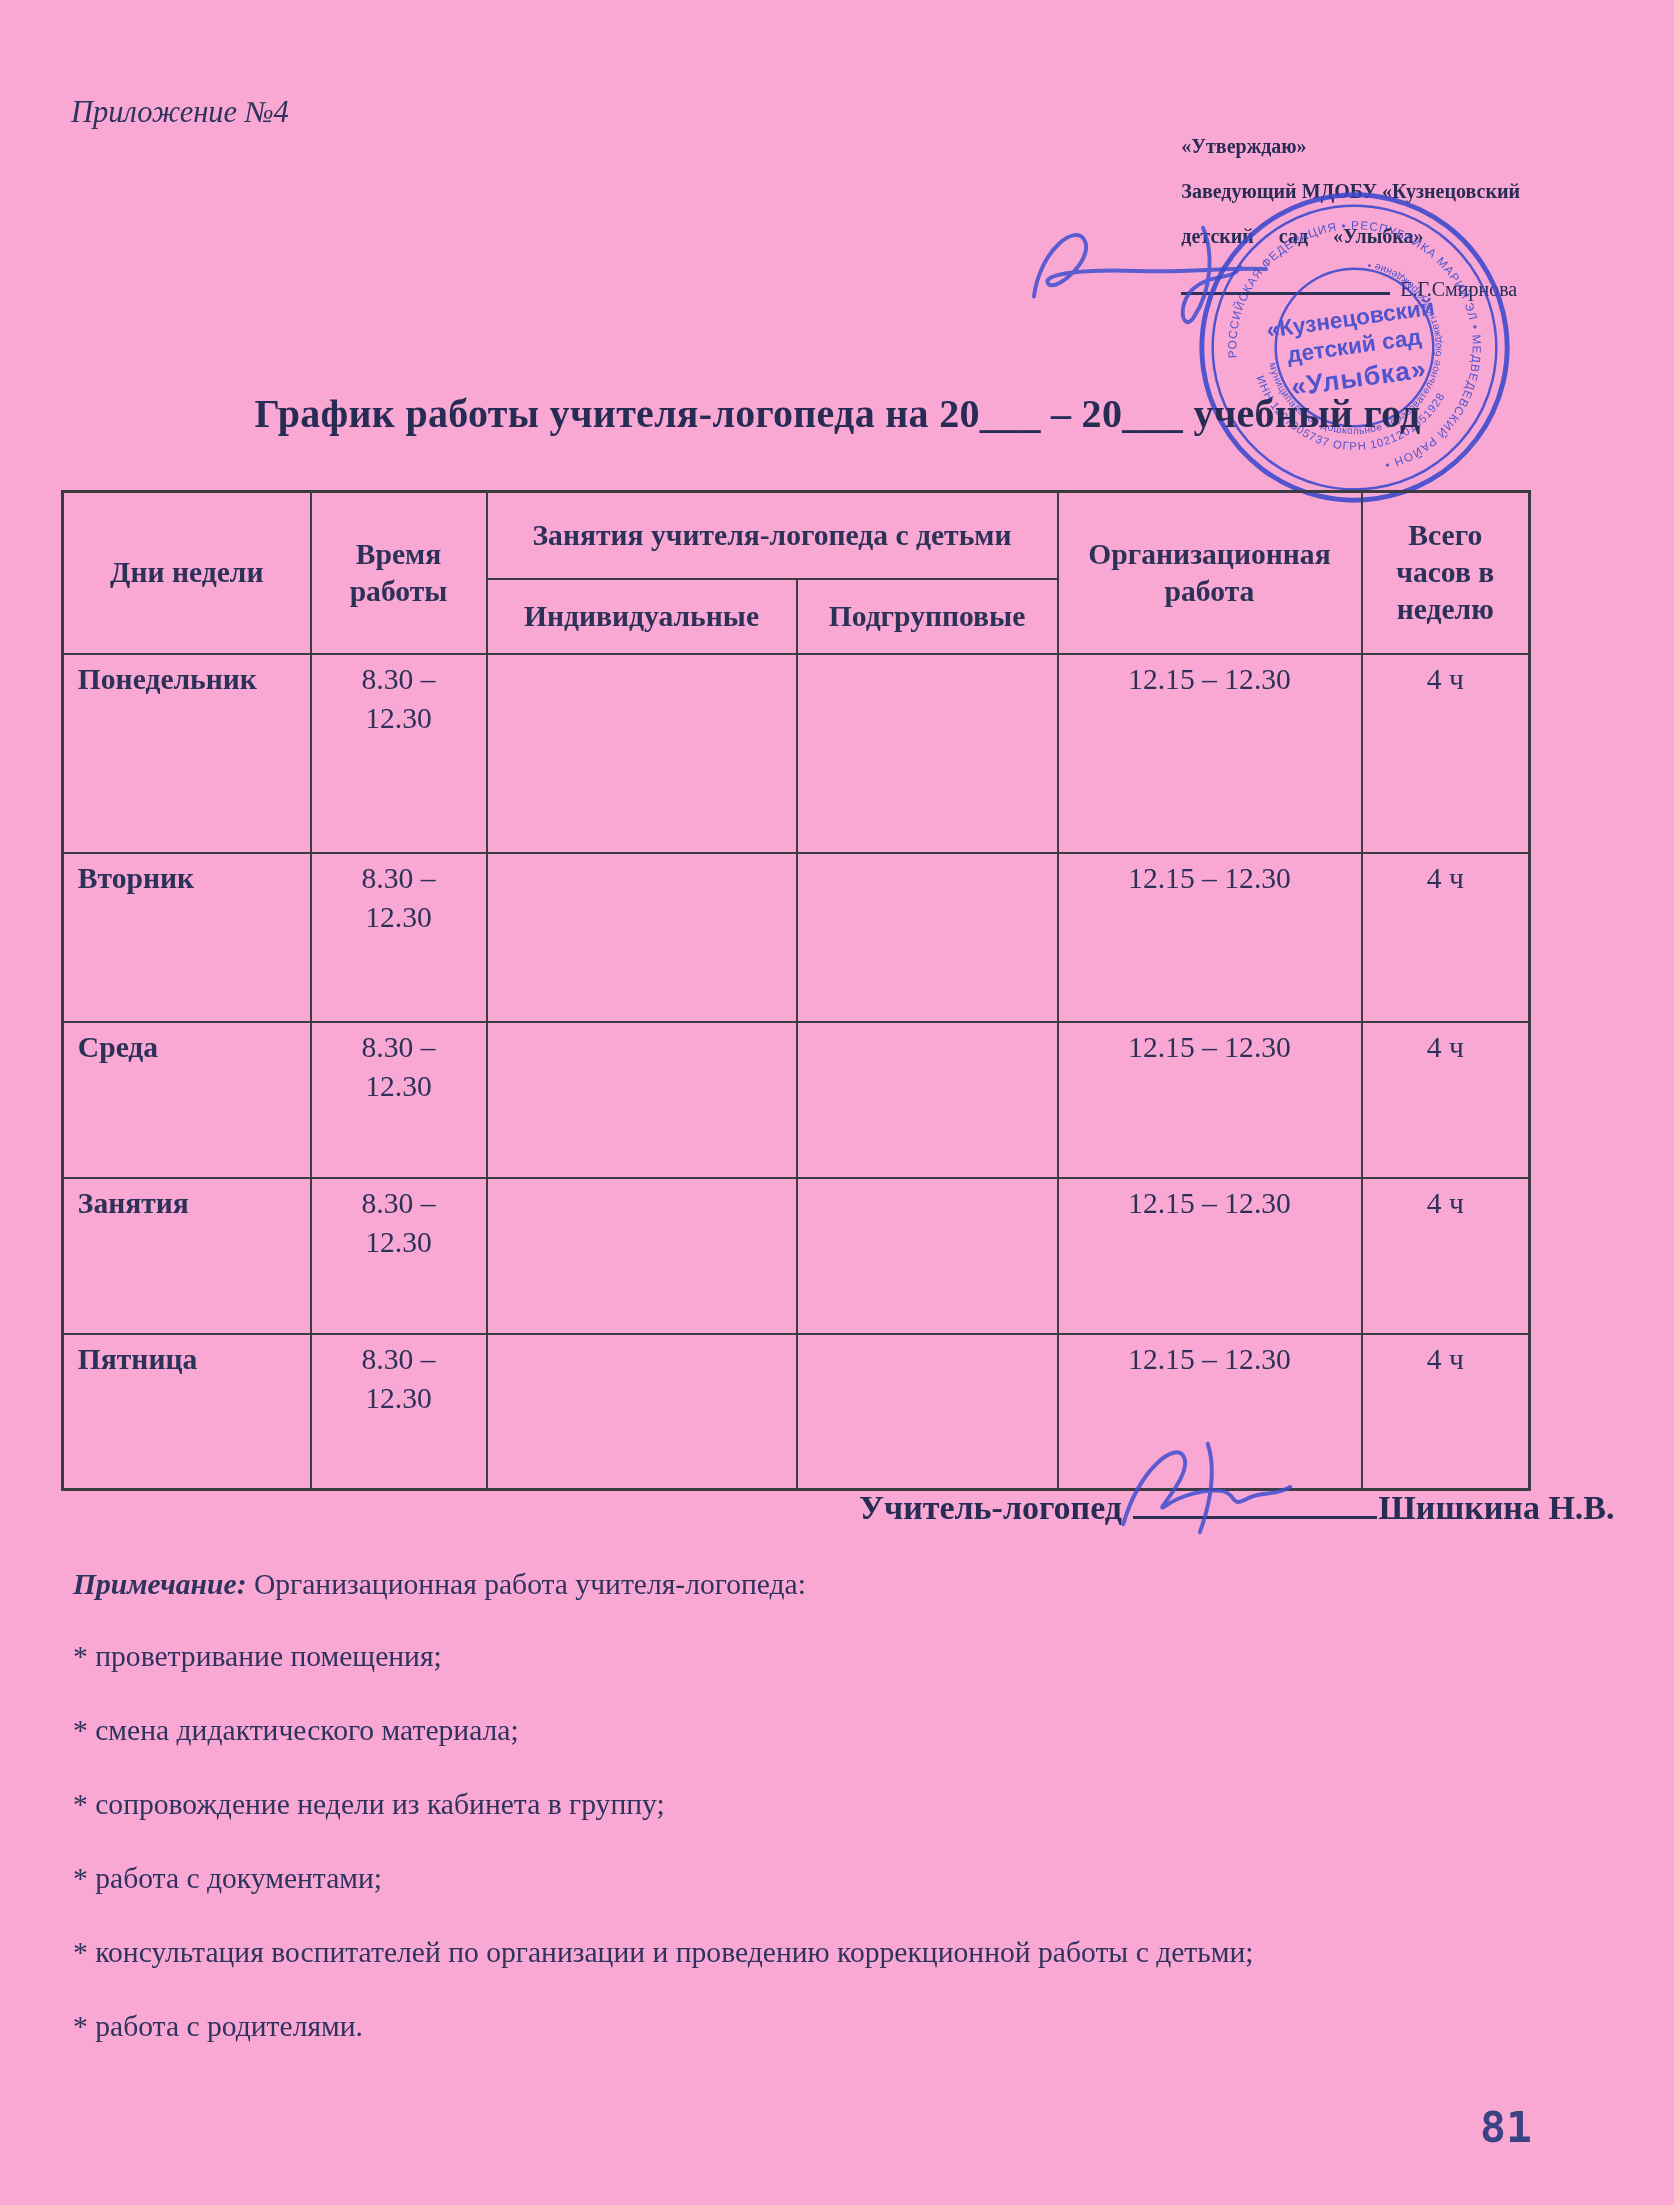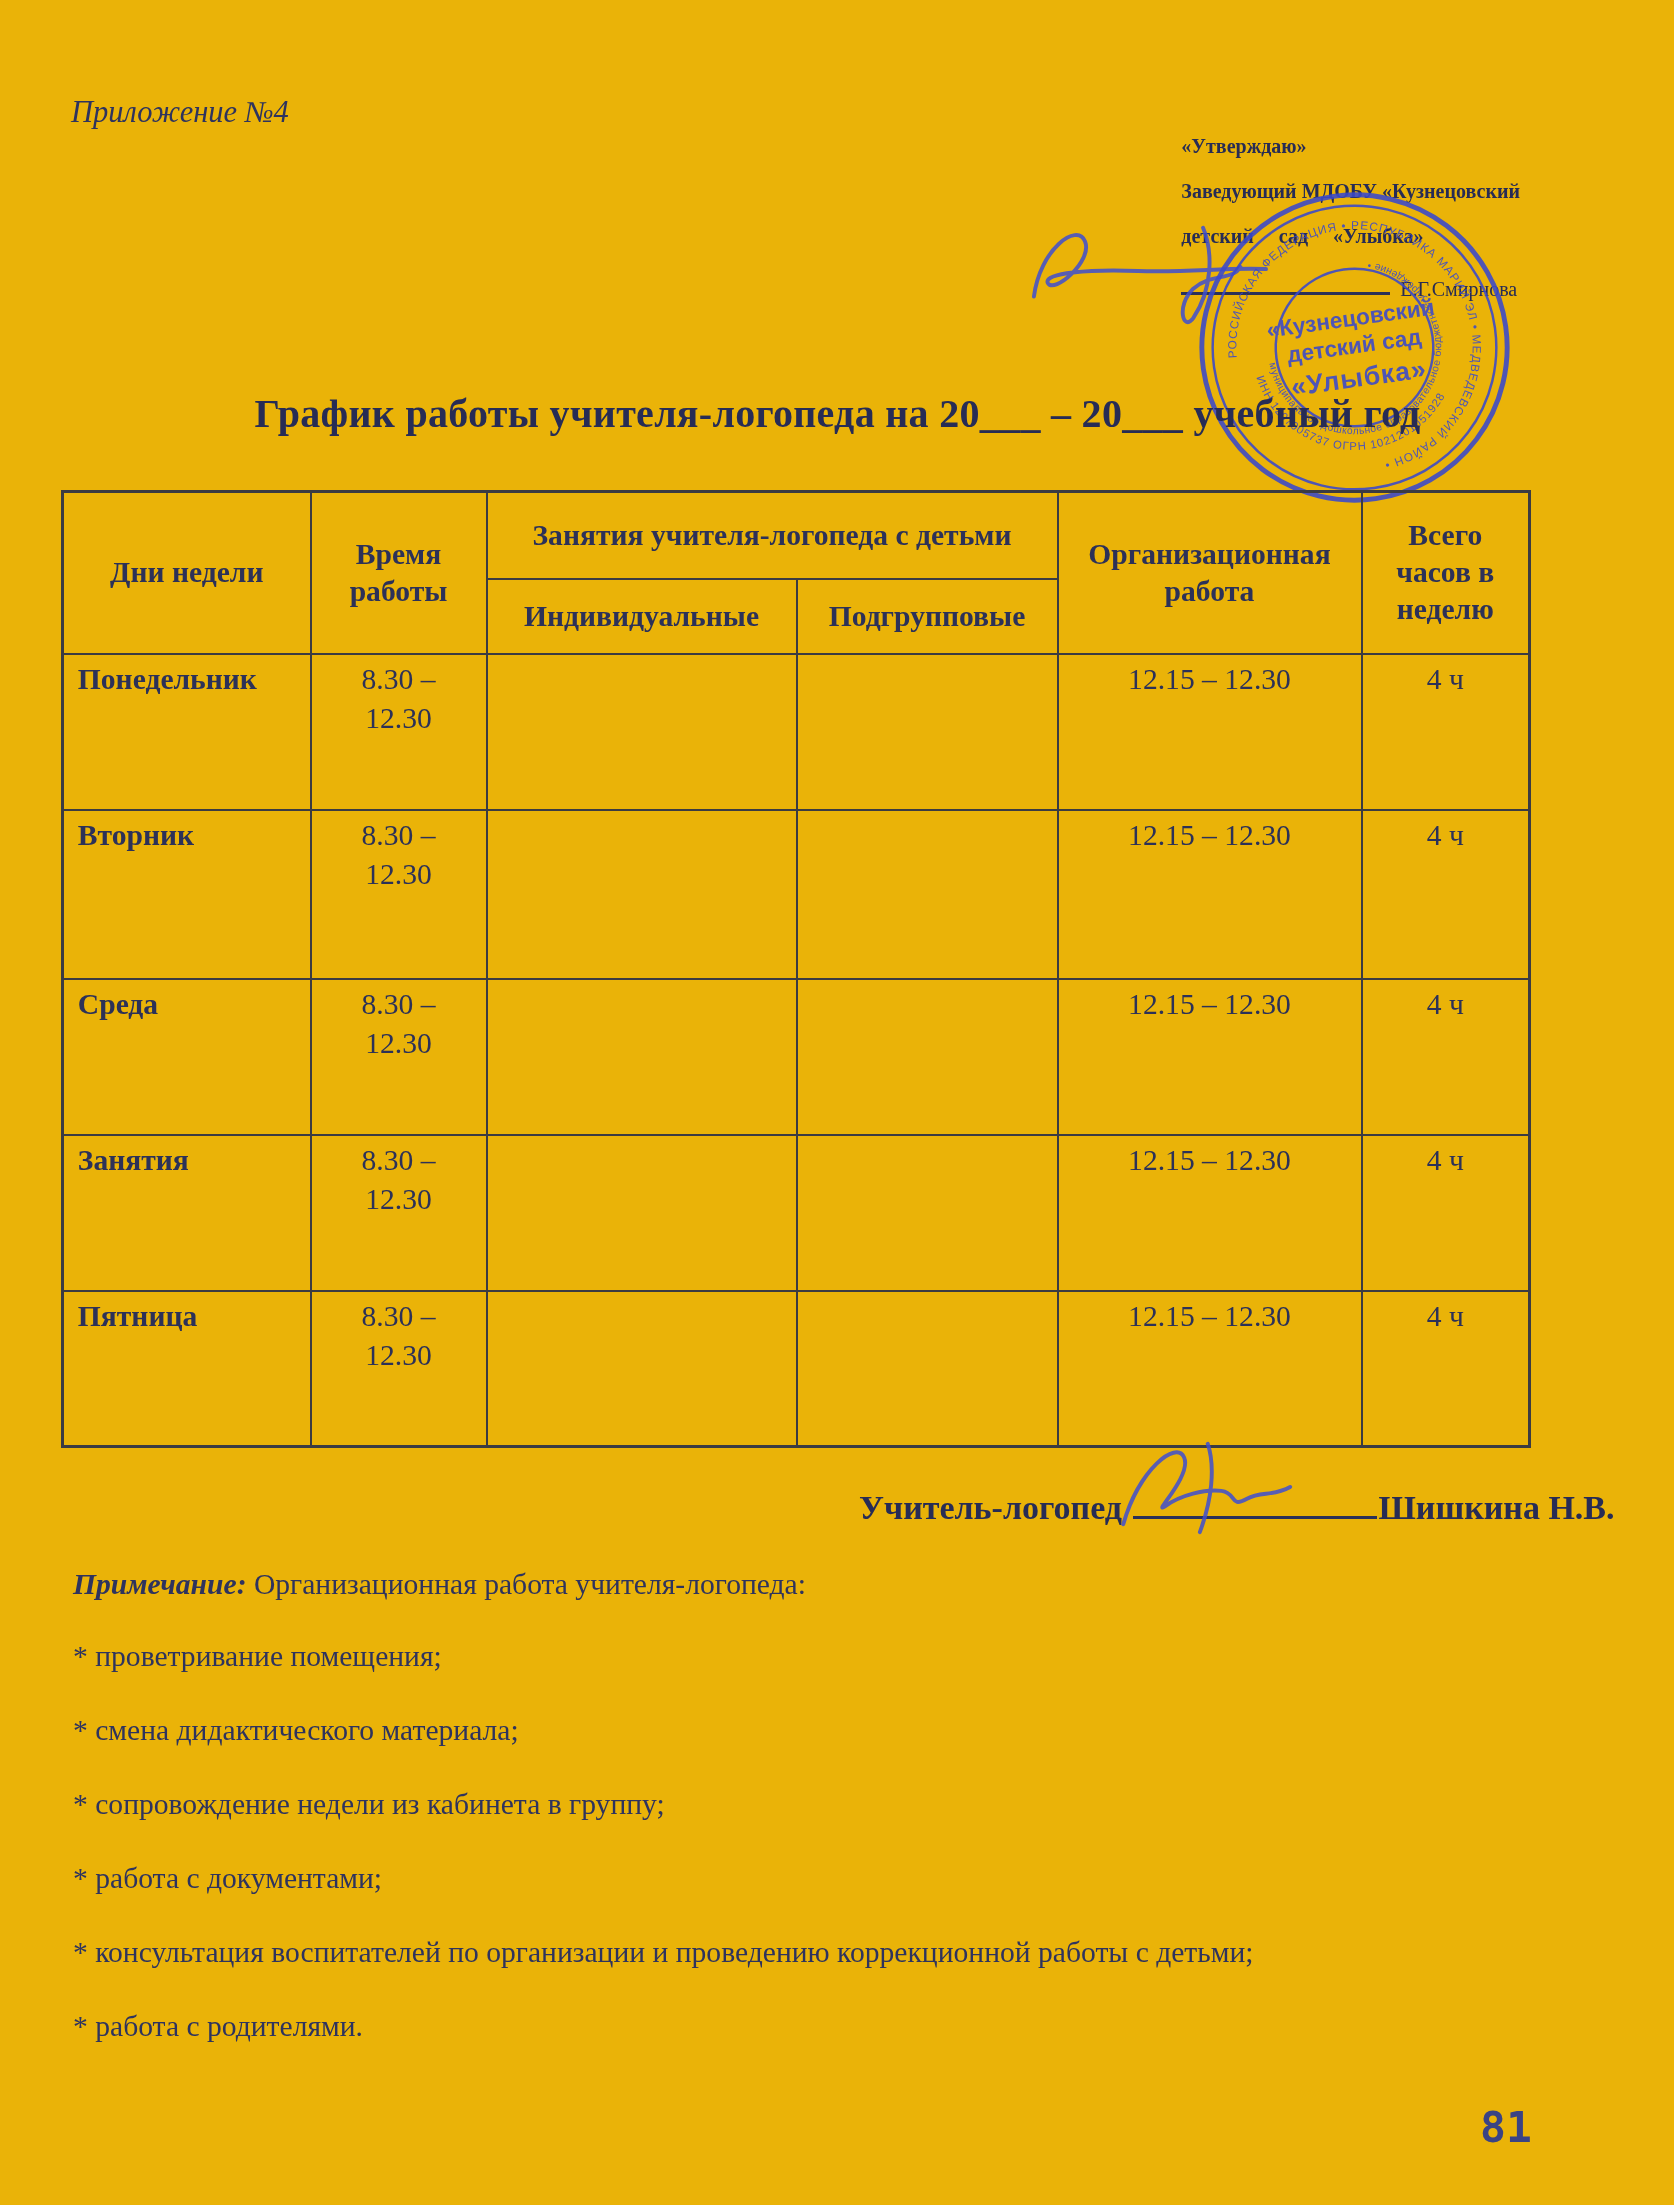--- a/index.html
+++ b/index.html
@@ -1,17 +1,17 @@
 <!DOCTYPE html>
 <html><head>
 <meta charset="utf-8">
 <style>
   html,body{margin:0;padding:0;background:#d9d9d9;}
   .page{
-    position:relative;width:1675px;height:2206px;background:#eab308;
+    position:relative;width:1675px;height:2206px;background:#f9a8d4;
     font-family:"Liberation Serif",serif;color:#2c3158;overflow:hidden;
   }
   .appendix{position:absolute;left:71px;top:95px;font-style:italic;font-size:30.5px;color:#2e335e;}
   .approval{position:absolute;right:155px;top:124px;text-align:left;font-size:20px;font-weight:bold;line-height:45px;color:#272c55;}
   .approval .l3{white-space:pre;}
   .approval .sig-row{font-weight:normal;margin-top:3.9px;}
   .uline{display:inline-block;width:209px;height:29.6px;border-bottom:3px solid #2c3158;margin-right:9.9px;vertical-align:baseline;}
   .title{position:absolute;left:0;top:390px;width:100%;text-align:center;font-size:40px;font-weight:bold;color:#272c55;letter-spacing:0.3px;}
 
   .schedule{position:absolute;left:61px;top:490px;width:1469px;border-collapse:collapse;table-layout:fixed;border:3px solid #3b3b42;}
@@ -94,21 +94,21 @@
       <th rowspan="2">Время работы</th>
       <th colspan="2">Занятия учителя-логопеда с детьми</th>
       <th rowspan="2">Организационная работа</th>
       <th rowspan="2">Всего часов в неделю</th>
     </tr>
     <tr style="height:75px">
       <th>Индивидуальные</th>
       <th>Подгрупповые</th>
     </tr>
 
-    <tr style="height:156px">
+    <tr style="height:199px">
       <td class="day-cell">Понедельник</td>
       <td class="pre">8.30 –
 12.30</td>
       <td></td>
       <td></td>
       <td>12.15 – 12.30</td>
       <td>4 ч</td>
     </tr>
     <tr style="height:169px">
       <td class="day-cell">Вторник</td>

